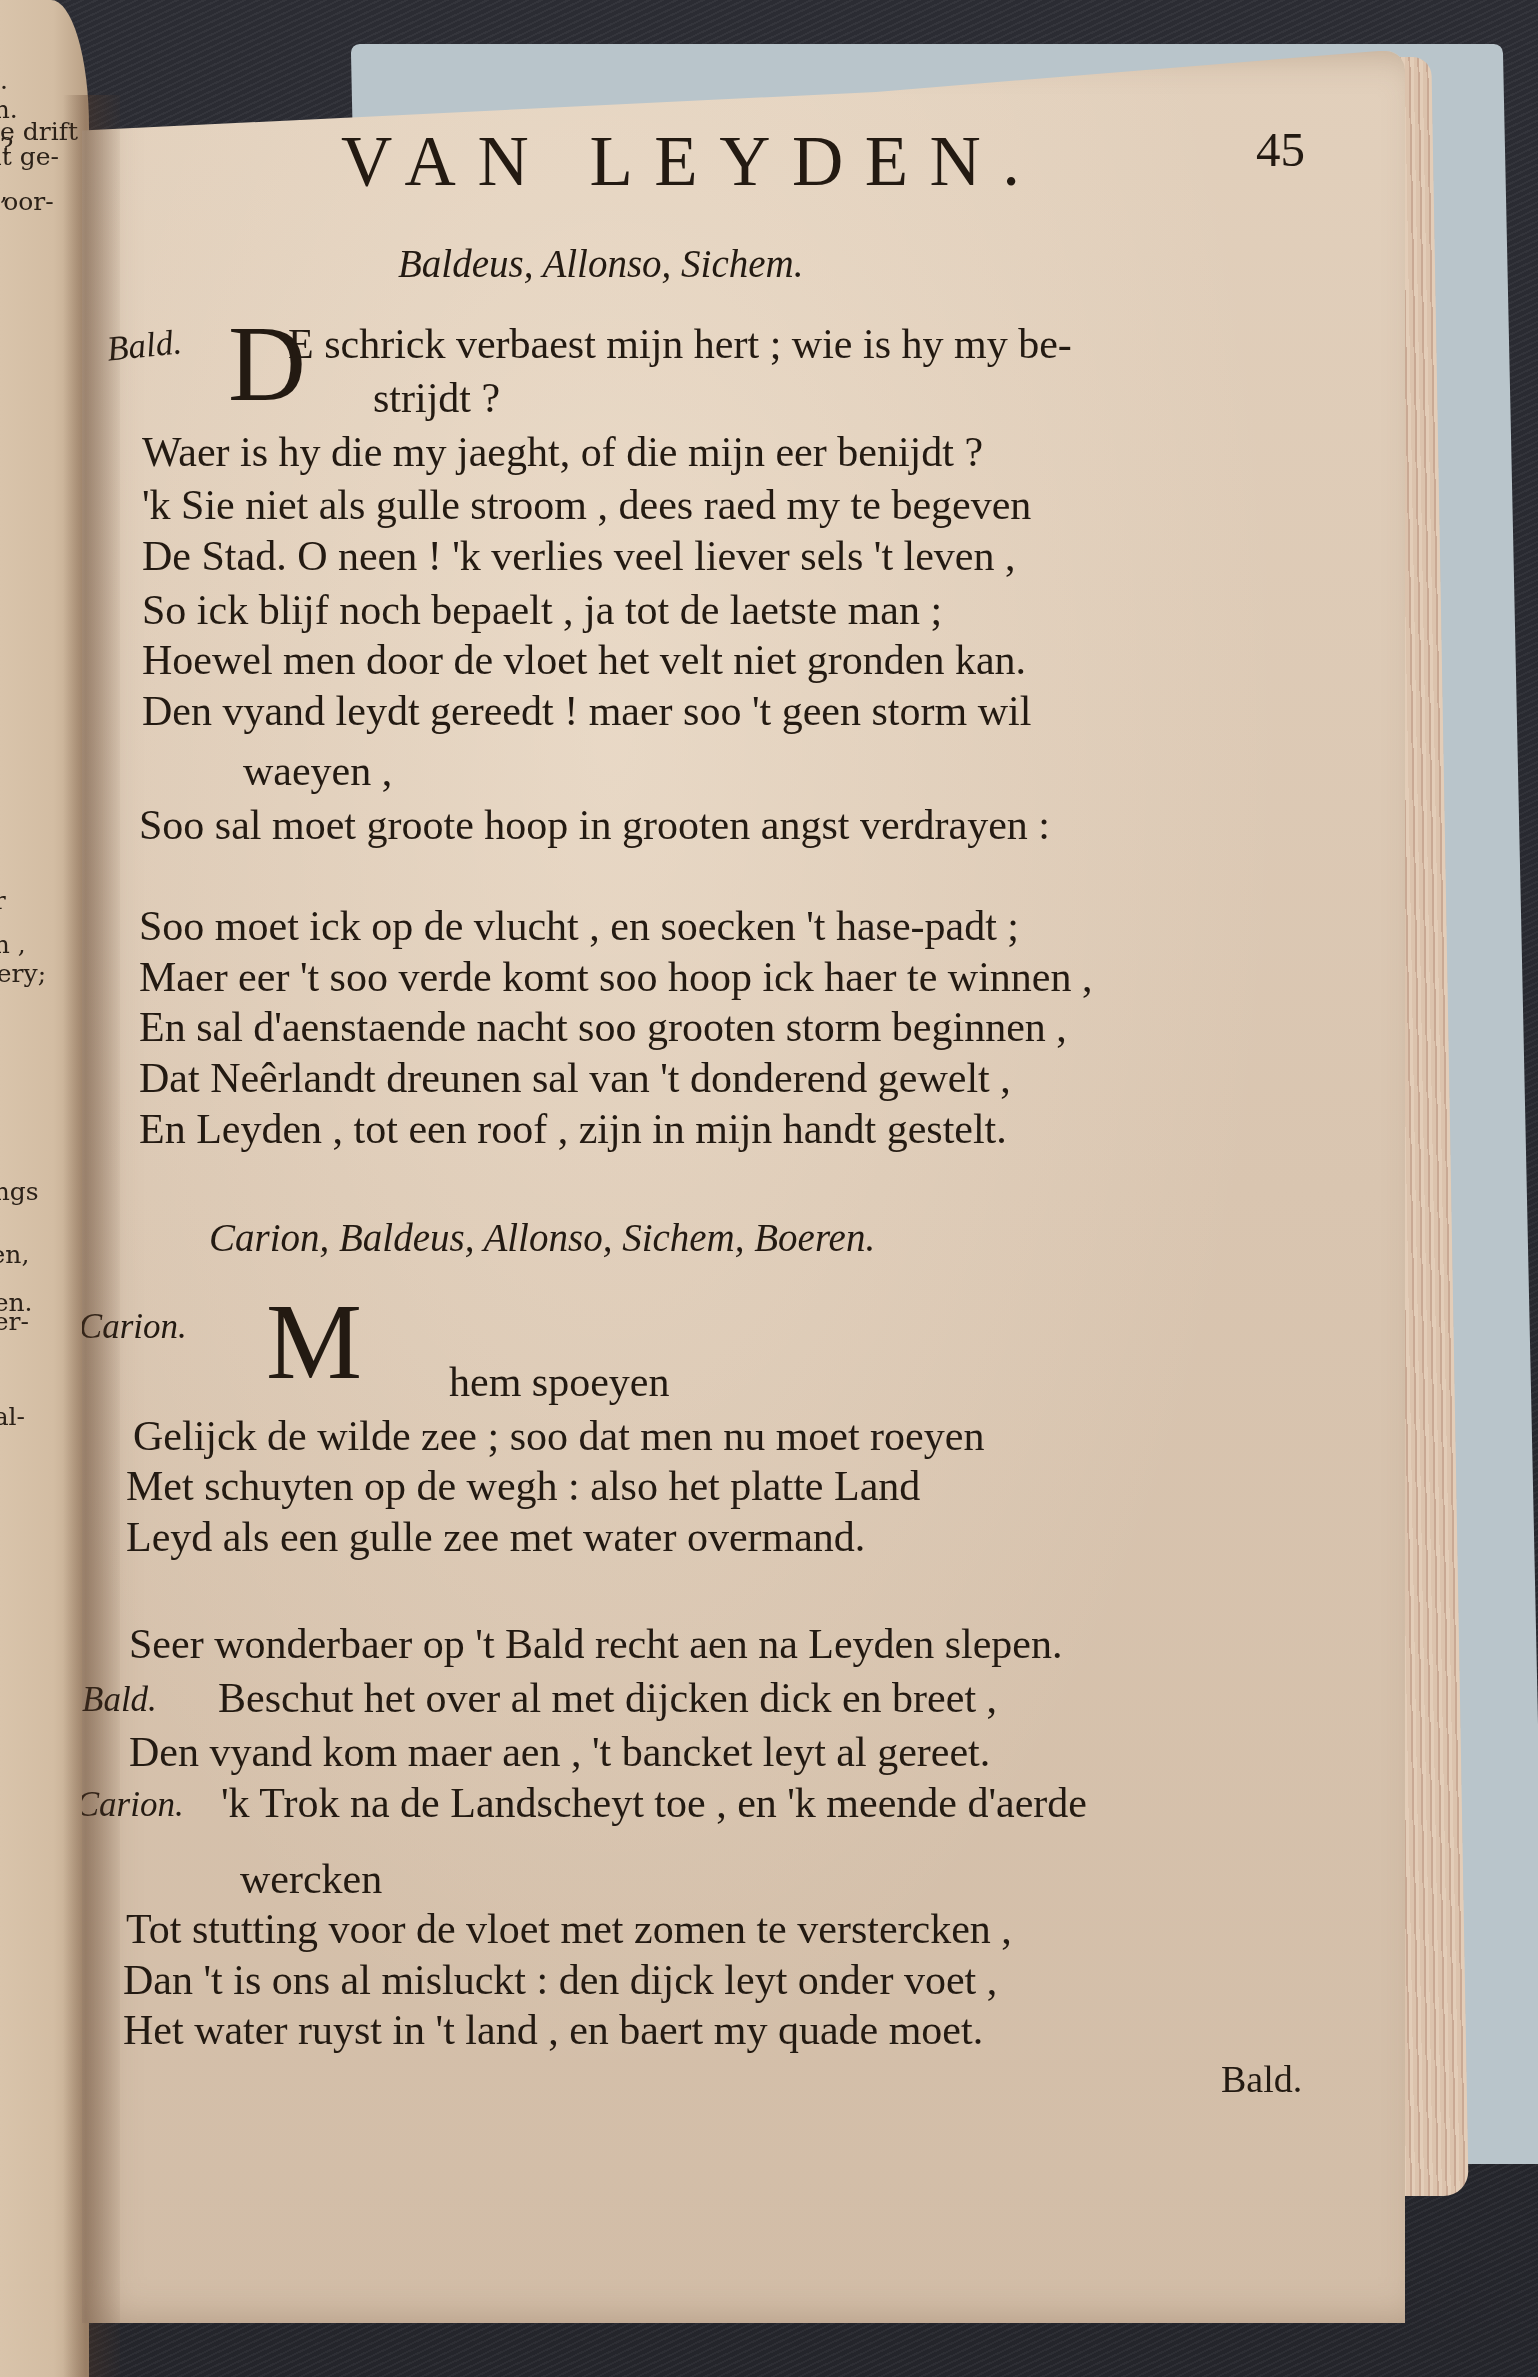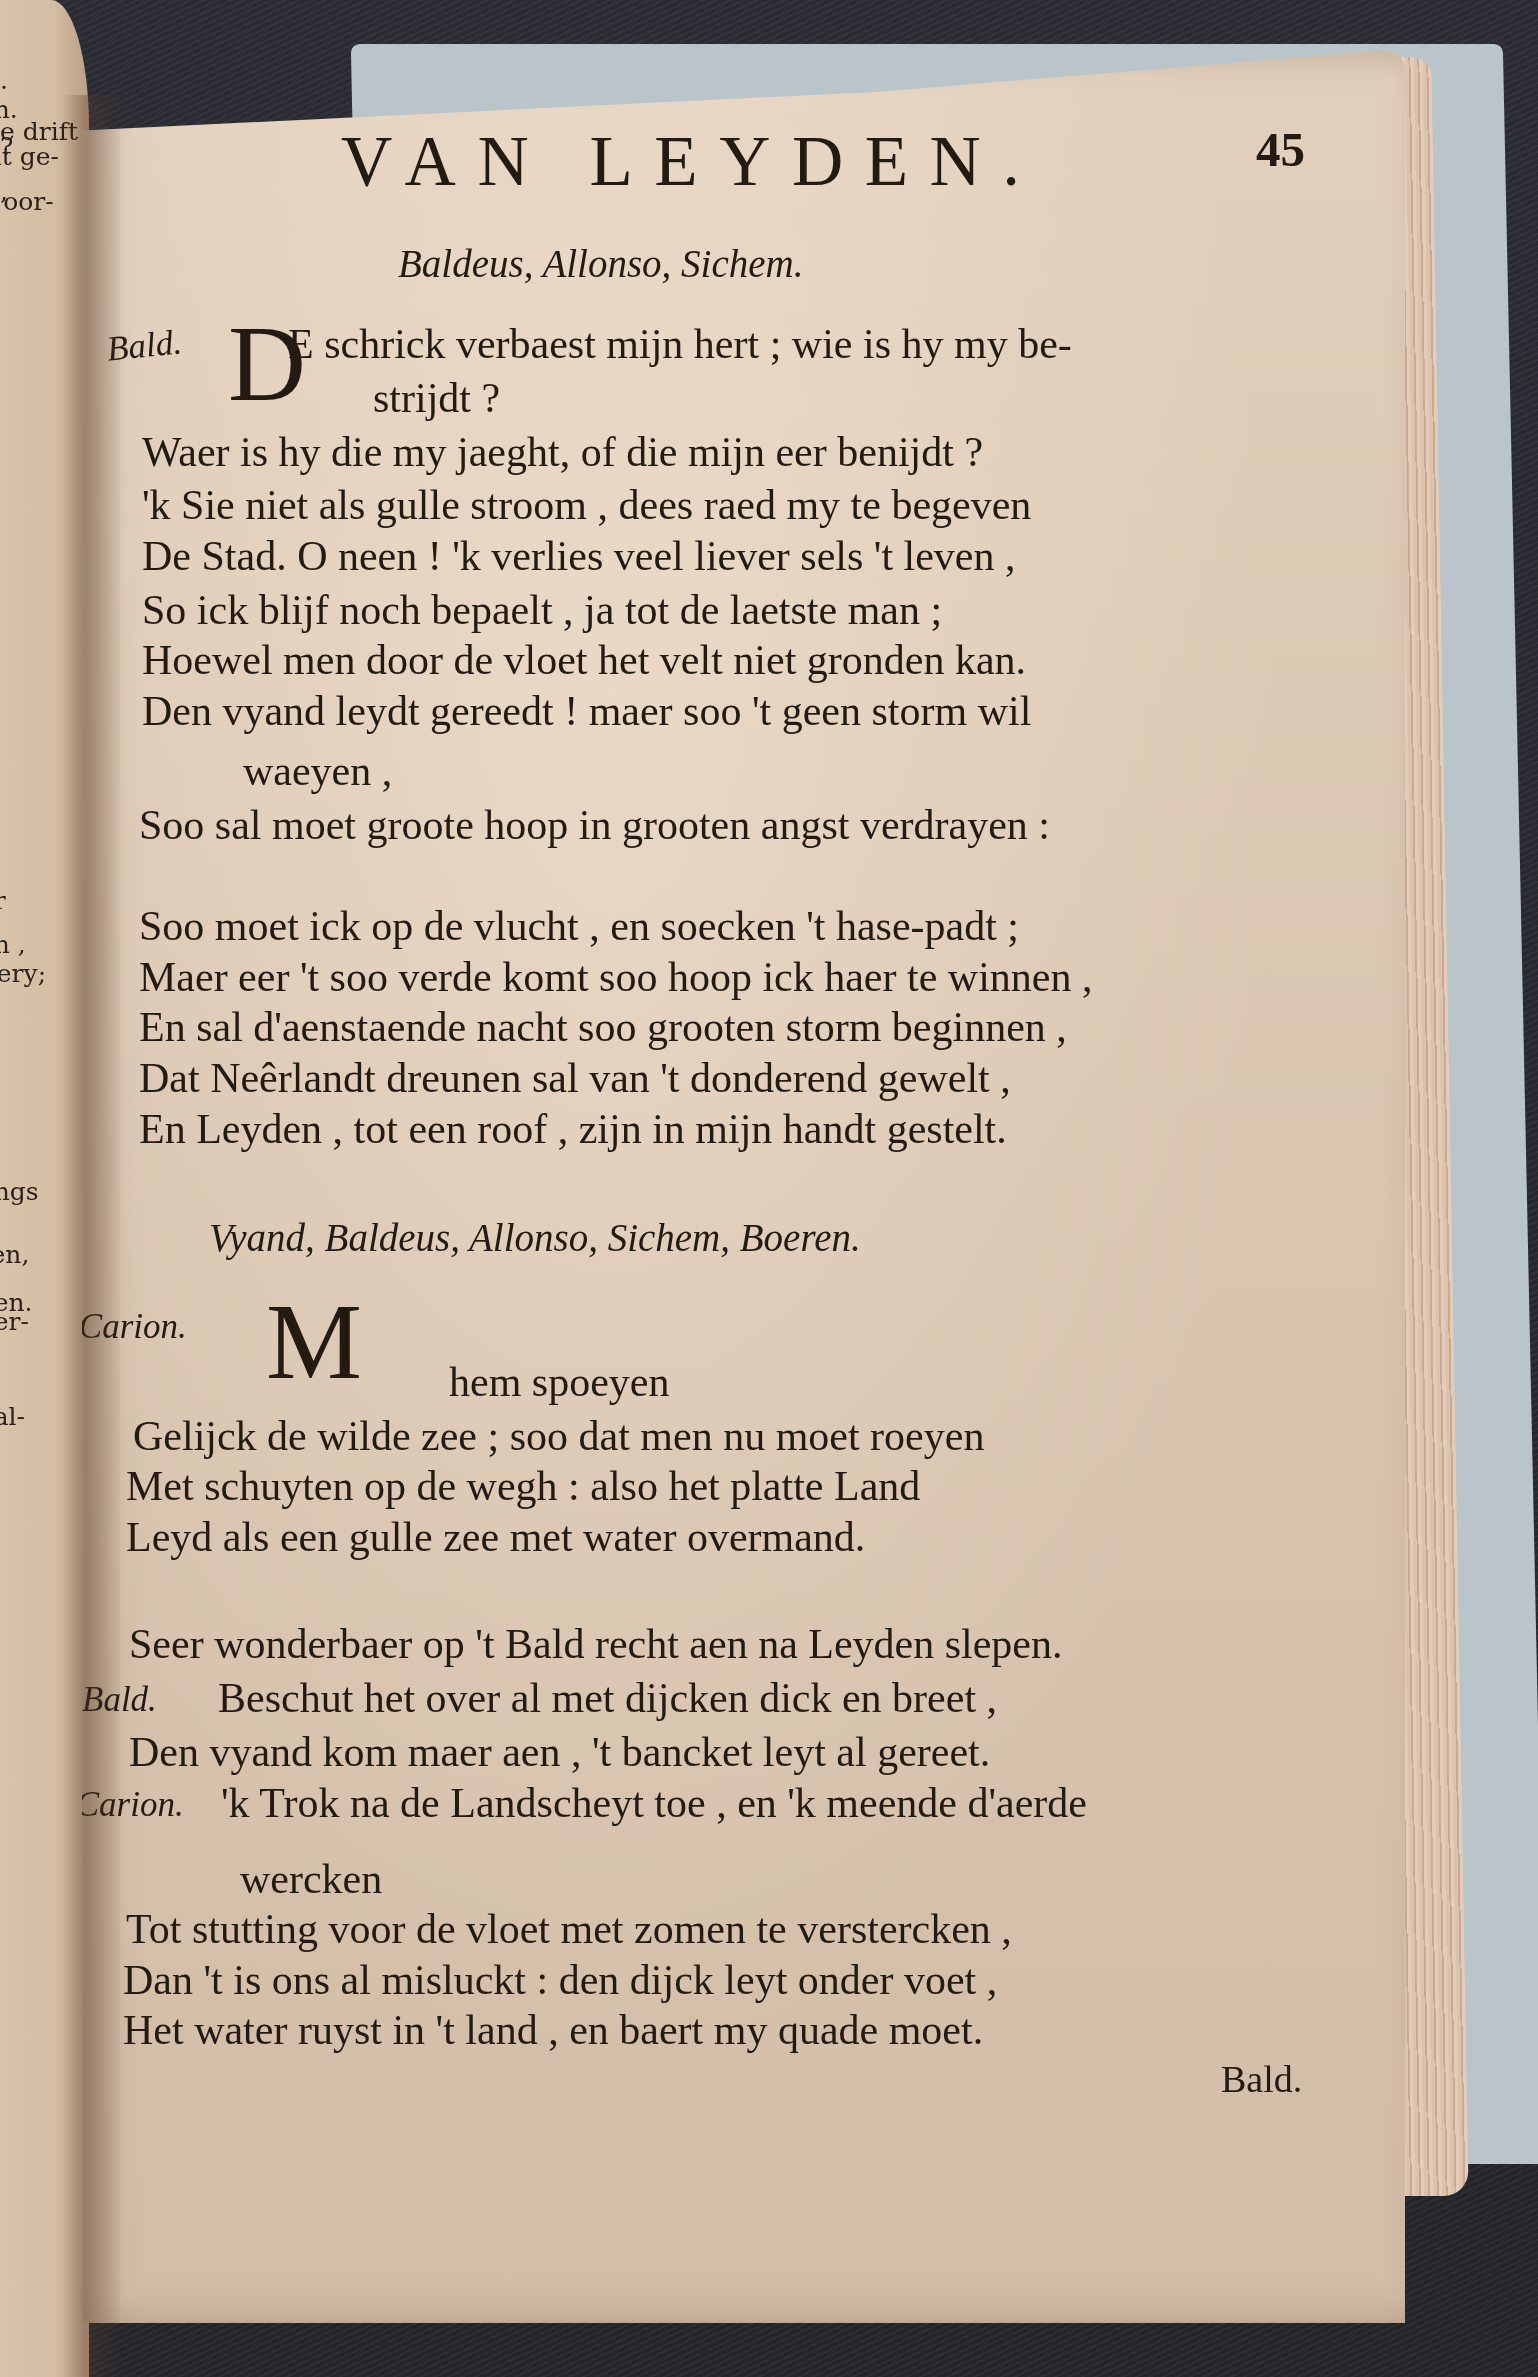--- a/index.html
+++ b/index.html
@@ -52,21 +52,21 @@
       linear-gradient(180deg, #e2d0bc 0%, #d9c5b0 50%, #d2bda7 100%);
     border-top-right-radius: 19px;
     box-shadow: inset 19px 0 38px rgba(110,80,55,0.35);
     clip-path: polygon(0 3.5%, 60% 1.8%, 98% 0, 100% 0, 100% 100%, 0 100%);
   }
   .ink { color: #231a12; position: absolute; white-space: nowrap; }
   .running-head {
     font-family: "Liberation Serif", serif; font-size: 71px; letter-spacing: 21.5px;
     left: 342px; top: 120px;
   }
-  .page-number { font-family: "Liberation Serif", serif; font-size: 49px; left: 1234px; top: 123px; font-weight: bold; }
+  .page-number { font-family: "Liberation Serif", serif; font-size: 49px; left: 1234px; top: 123px; }
   .scene-heading {
     font-family: "Liberation Serif", serif; font-style: italic; font-size: 39px;
   }
   .speaker { font-family: "Liberation Serif", serif; font-style: italic; font-size: 35px; }
   .verse { font-family: "Liberation Serif", serif; font-size: 42px; }
   .dropcap { font-family: "Liberation Serif", serif; font-size: 108px; line-height: 1; }
   .catchword { font-family: "Liberation Serif", serif; font-size: 38px; }
 </style>
 </head>
 <body>
@@ -111,21 +111,21 @@
   <div class="ink verse" style="left:60px;top:585px">Hoewel men door de vloet het velt niet gronden kan.</div>
   <div class="ink verse" style="left:60px;top:636px">Den vyand leydt gereedt !  maer soo 't geen storm wil</div>
   <div class="ink verse" style="left:161px;top:696px">waeyen ,</div>
   <div class="ink verse" style="left:57px;top:750px">Soo sal moet groote hoop in grooten angst verdrayen :</div>
   <div class="ink verse" style="left:57px;top:851px">Soo moet ick op de vlucht , en soecken 't hase-padt ;</div>
   <div class="ink verse" style="left:57px;top:902px">Maer eer 't soo verde komt soo hoop ick haer te winnen ,</div>
   <div class="ink verse" style="left:57px;top:952px">En sal d'aenstaende nacht soo grooten storm beginnen ,</div>
   <div class="ink verse" style="left:57px;top:1003px">Dat Neêrlandt dreunen sal van 't donderend gewelt ,</div>
   <div class="ink verse" style="left:57px;top:1054px">En Leyden , tot een roof , zijn in mijn handt gestelt.</div>
 
-  <div class="ink scene-heading" style="left:127px;top:1164px">Vyand, Baldeus, Allonso, Sichem, Boeren.</div>
+  <div class="ink scene-heading" style="left:127px;top:1164px">Carion, Baldeus, Allonso, Sichem, Boeren.</div>
   <div class="ink speaker" style="left:-3.2px;top:1256px">Carion.</div>
   <div class="ink dropcap" style="left:184px;top:1237px">M</div>
   <div class="ink verse" style="left:367px;top:1307px">hem spoeyen</div>
 
   <div class="ink verse" style="left:51px;top:1361px">Gelijck de wilde zee ;  soo dat men nu moet roeyen</div>
   <div class="ink verse" style="left:44px;top:1411px">Met schuyten op de wegh :  also het platte Land</div>
   <div class="ink verse" style="left:44px;top:1462px">Leyd als een gulle zee met water overmand.</div>
   <div class="ink verse" style="left:47px;top:1569px">Seer wonderbaer op 't Bald recht aen na Leyden slepen.</div>
   <div class="ink speaker" style="left:0px;top:1629px">Bald.</div>
   <div class="ink verse" style="left:136px;top:1623px">Beschut het over al met dijcken dick en breet ,</div>

